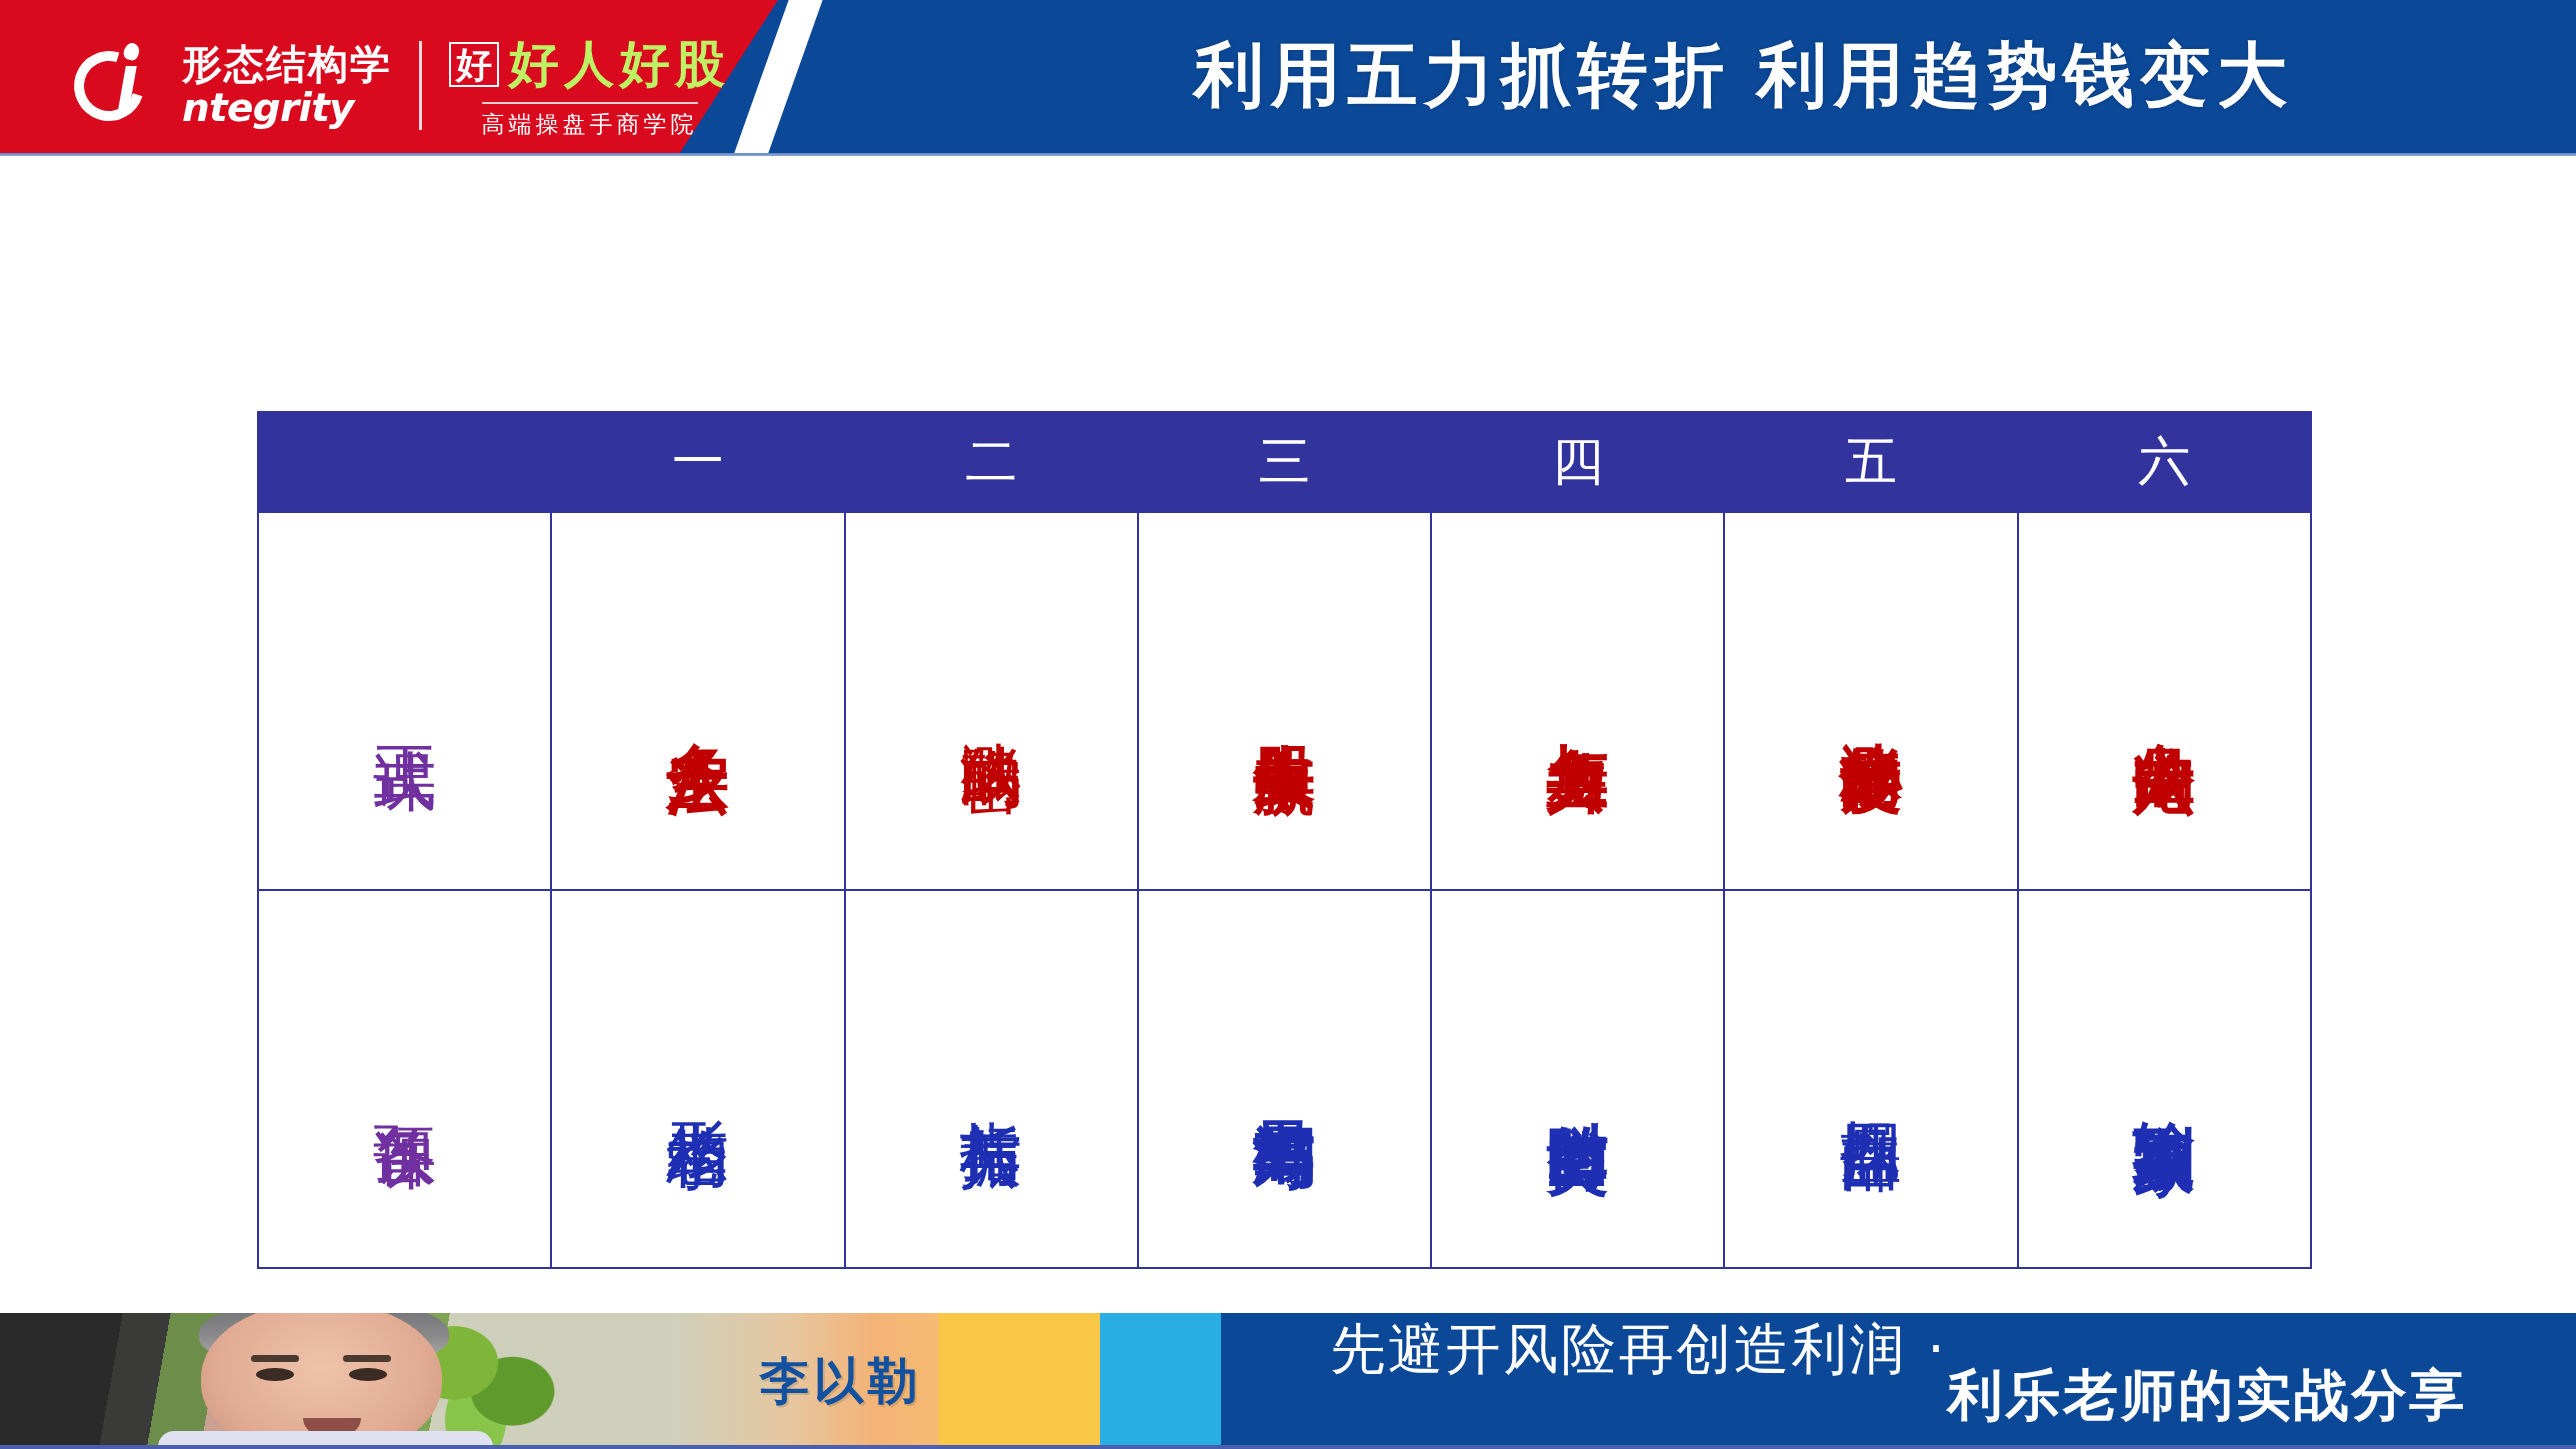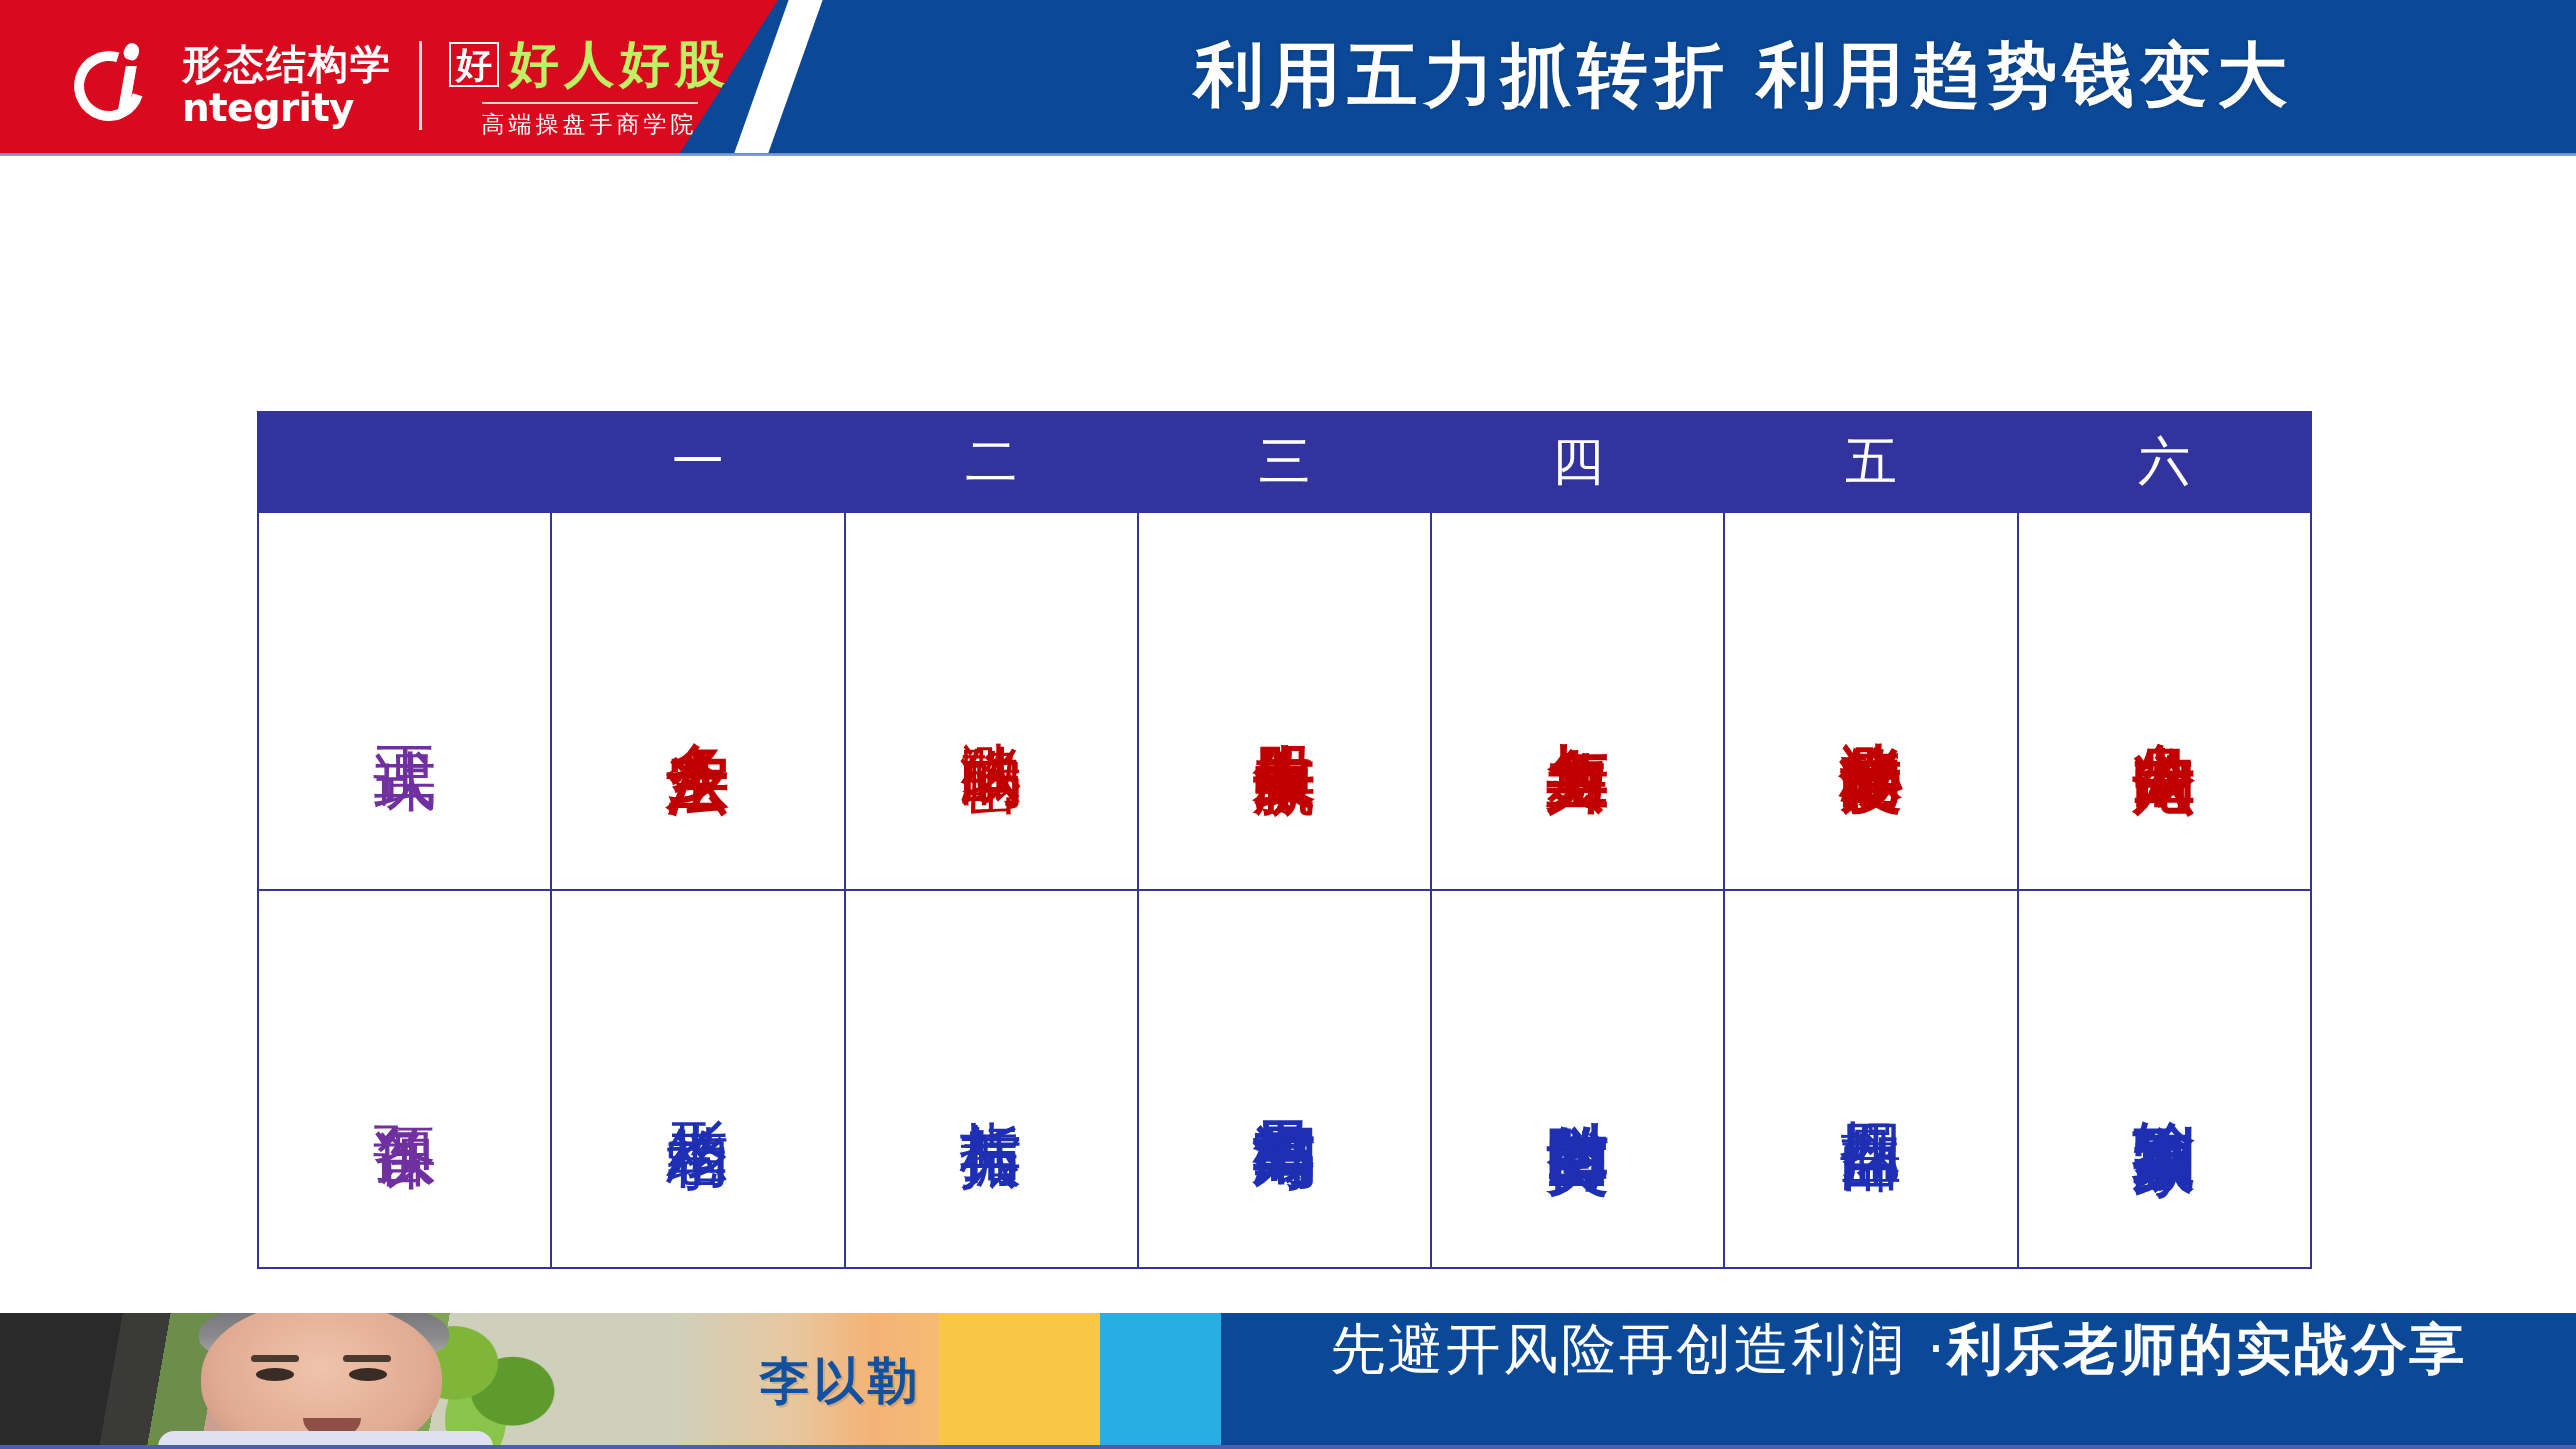--- a/index.html
+++ b/index.html
@@ -17,21 +17,21 @@
               background:linear-gradient(to bottom,#5f86c4,#8fa9d6);}
 
   .logo-wrap{position:absolute;left:74px;top:31px;display:flex;align-items:center;gap:23px;}
   .logo-mark{position:relative;width:85px;height:94px;}
   .logo-c{position:absolute;left:0;top:12px;width:70px;height:70px;border:10px solid #fff;border-radius:50%;
           border-right-color:transparent;transform:rotate(-28deg);box-sizing:border-box;}
   .logo-i-dot{position:absolute;left:50px;top:4px;width:14.8px;height:17.4px;background:#fff;border-radius:50% 50% 40% 40%;transform:rotate(18deg);}
   .logo-i-stem{position:absolute;left:48px;top:27px;width:10.7px;height:43px;background:#fff;transform:skewX(-10deg);}
   .logo-text{display:flex;flex-direction:column;line-height:1;}
   .logo-cn{font-size:40px;font-weight:bold;color:#fff;letter-spacing:2px;font-family:"DejaVu Sans","Liberation Sans",sans-serif;}
-  .logo-en{font-size:39px;font-weight:bold;color:#fff;letter-spacing:-0.7px;margin-top:4px;font-family:"DejaVu Sans","Liberation Sans",sans-serif;}
+  .logo-en{font-size:39px;font-weight:bold;color:#fff;letter-spacing:-0.7px;margin-top:4px;font-family:"DejaVu Sans","Liberation Sans",sans-serif;font-style:italic;}
   .logo-div{width:2.7px;height:89px;background:rgba(255,255,255,.85);margin:0 4px;}
   .logo-right{display:flex;flex-direction:column;align-items:center;}
   .logo-slogan{display:flex;align-items:center;gap:9.4px;}
   .logo-box{border:2.7px solid #fff;padding:1.3px 5.4px;font-size:36px;font-weight:bold;color:#fff;line-height:1.05;
             font-family:"DejaVu Sans","Liberation Sans",sans-serif;}
   .logo-slogan-rest{font-size:50px;font-weight:bold;color:#bef264;letter-spacing:5.4px;
             font-family:"DejaVu Sans","Liberation Sans",sans-serif;}
   .logo-sub{margin-top:4px;border-top:2px solid rgba(255,255,255,.8);padding-top:5.4px;font-size:23px;color:#fff;
             letter-spacing:4px;font-family:"DejaVu Sans","Liberation Sans",sans-serif;}
 
@@ -83,21 +83,21 @@
       background:linear-gradient(90deg,#cfd0bc 0%,#e7c79f 45%,#f3b377 75%,#f6bb72 100%);}
   .f-name{position:absolute;left:657px;top:0;width:282px;height:136px;display:flex;align-items:center;
       justify-content:flex-end;padding-right:17.4px;box-sizing:border-box;color:#12519f;font-size:50px;font-weight:bold;
       letter-spacing:4px;font-family:"DejaVu Sans","Liberation Sans",sans-serif;text-shadow:2px 2px 0 rgba(0,0,0,.12);}
   .f-stripe-yellow{position:absolute;left:939px;top:0;width:161px;height:136px;background:#f7c745;}
   .f-stripe-cyan{position:absolute;left:1100px;top:0;width:121px;height:136px;background:#29aee3;}
   .f-blue{position:absolute;left:1221px;top:0;width:1355px;height:136px;background:#0b4897;}
   .f-slogan{position:absolute;left:1221px;top:0;width:1355px;height:136px;display:flex;align-items:flex-start;
       justify-content:center;color:#ffffff;font-size:55px;letter-spacing:2.7px;
       font-family:"DejaVu Sans","Liberation Sans",sans-serif;}
-  .f-slogan b{font-weight:bold;}
+  .f-slogan b{font-weight:bold;margin-top:46px;}
   .f-bottomline{position:absolute;left:0;bottom:0;width:2576px;height:4px;background:#4a5fae;}
 </style>
 </head>
 <body>
 
 <div class="slide">
 
   <div class="header">
     <div class="header-red"></div>
     <div class="header-white-slash"></div>

